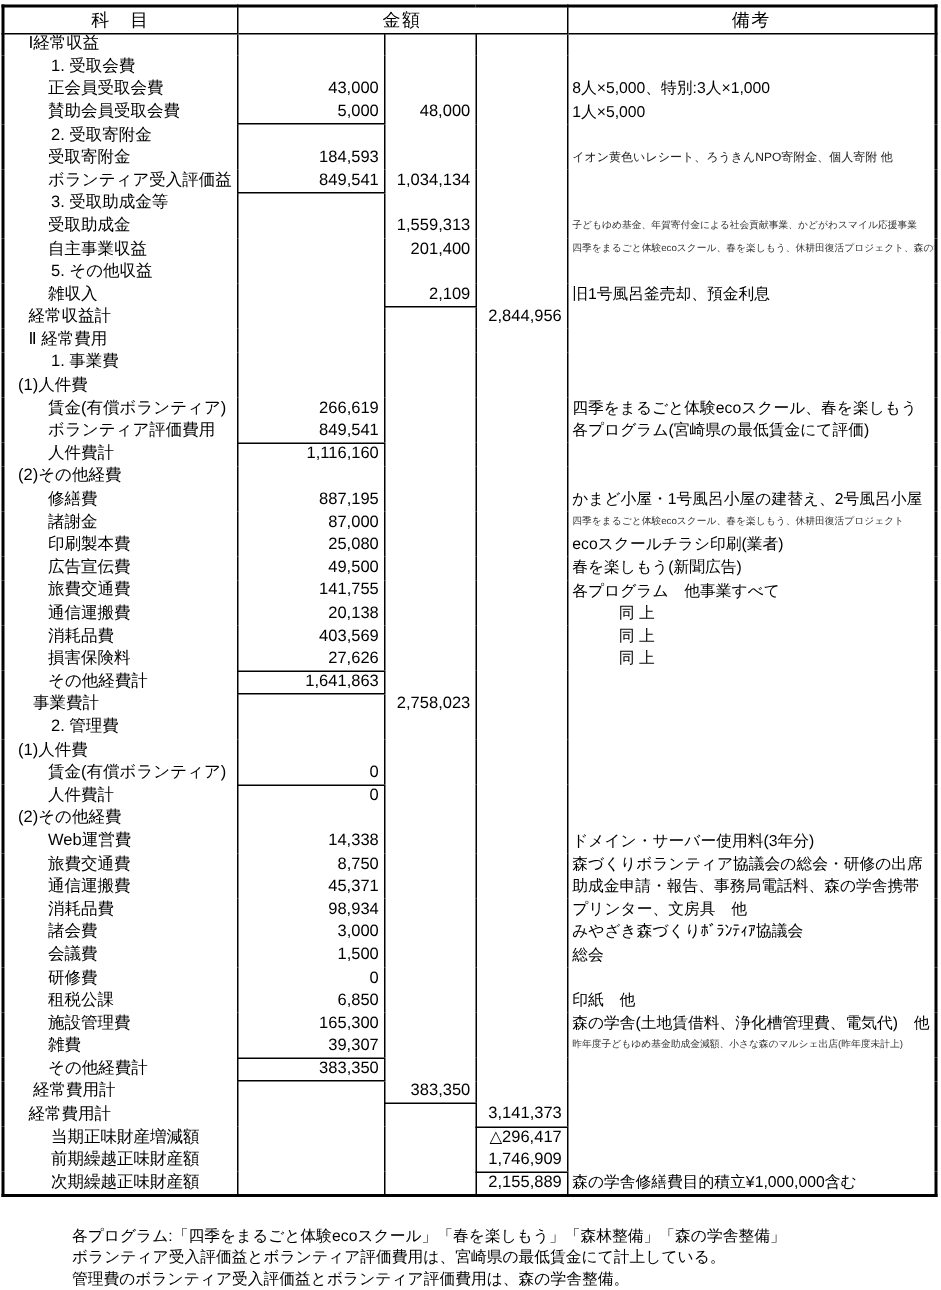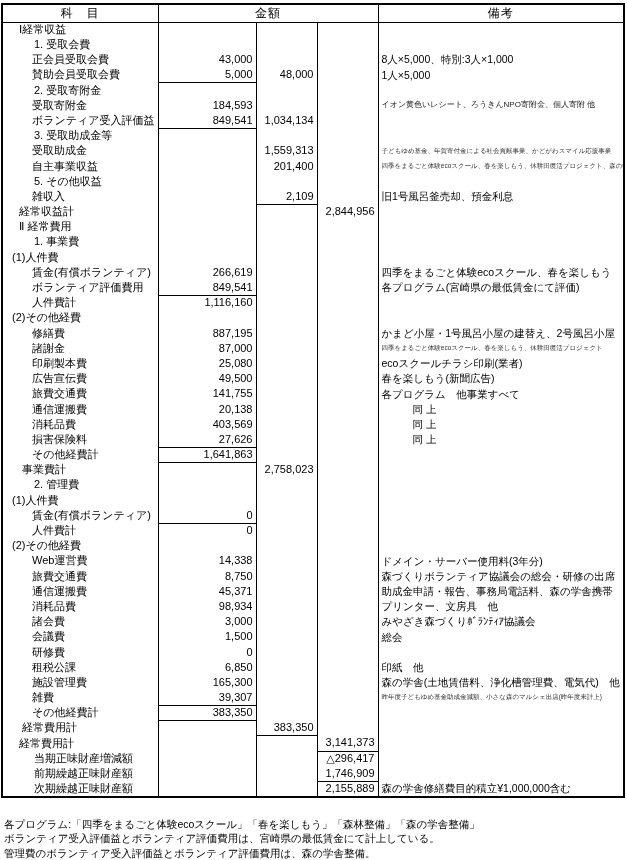--- a/index.html
+++ b/index.html
@@ -21,21 +21,21 @@
   .i1b{padding-left:9px;}
   .i2{padding-left:19px;}
   .i3{padding-left:29px;}
   td.a{text-align:right;padding-right:3px;font-size:11px;}
   td.r{padding-left:3px;font-size:10.5px;}
   td.r.s{font-size:8px;color:#222;}
   td.r.xs{font-size:6.5px;color:#333;}
   td.r.ind{padding-left:34px;}
   .ub{border-bottom:1px solid #000;}
   .footnotes{position:absolute;left:4px;top:817px;font-size:10.5px;line-height:14.3px;}
-  .footnotes div{white-space:nowrap;}
+  .footnotes div{white-space:nowrap;margin-left:44px;}
 </style>
 </head>
 <body>
 
 <div class="sheet">
   <table>
     <colgroup>
       <col style="width:156px">
       <col style="width:98px">
       <col style="width:61px">

